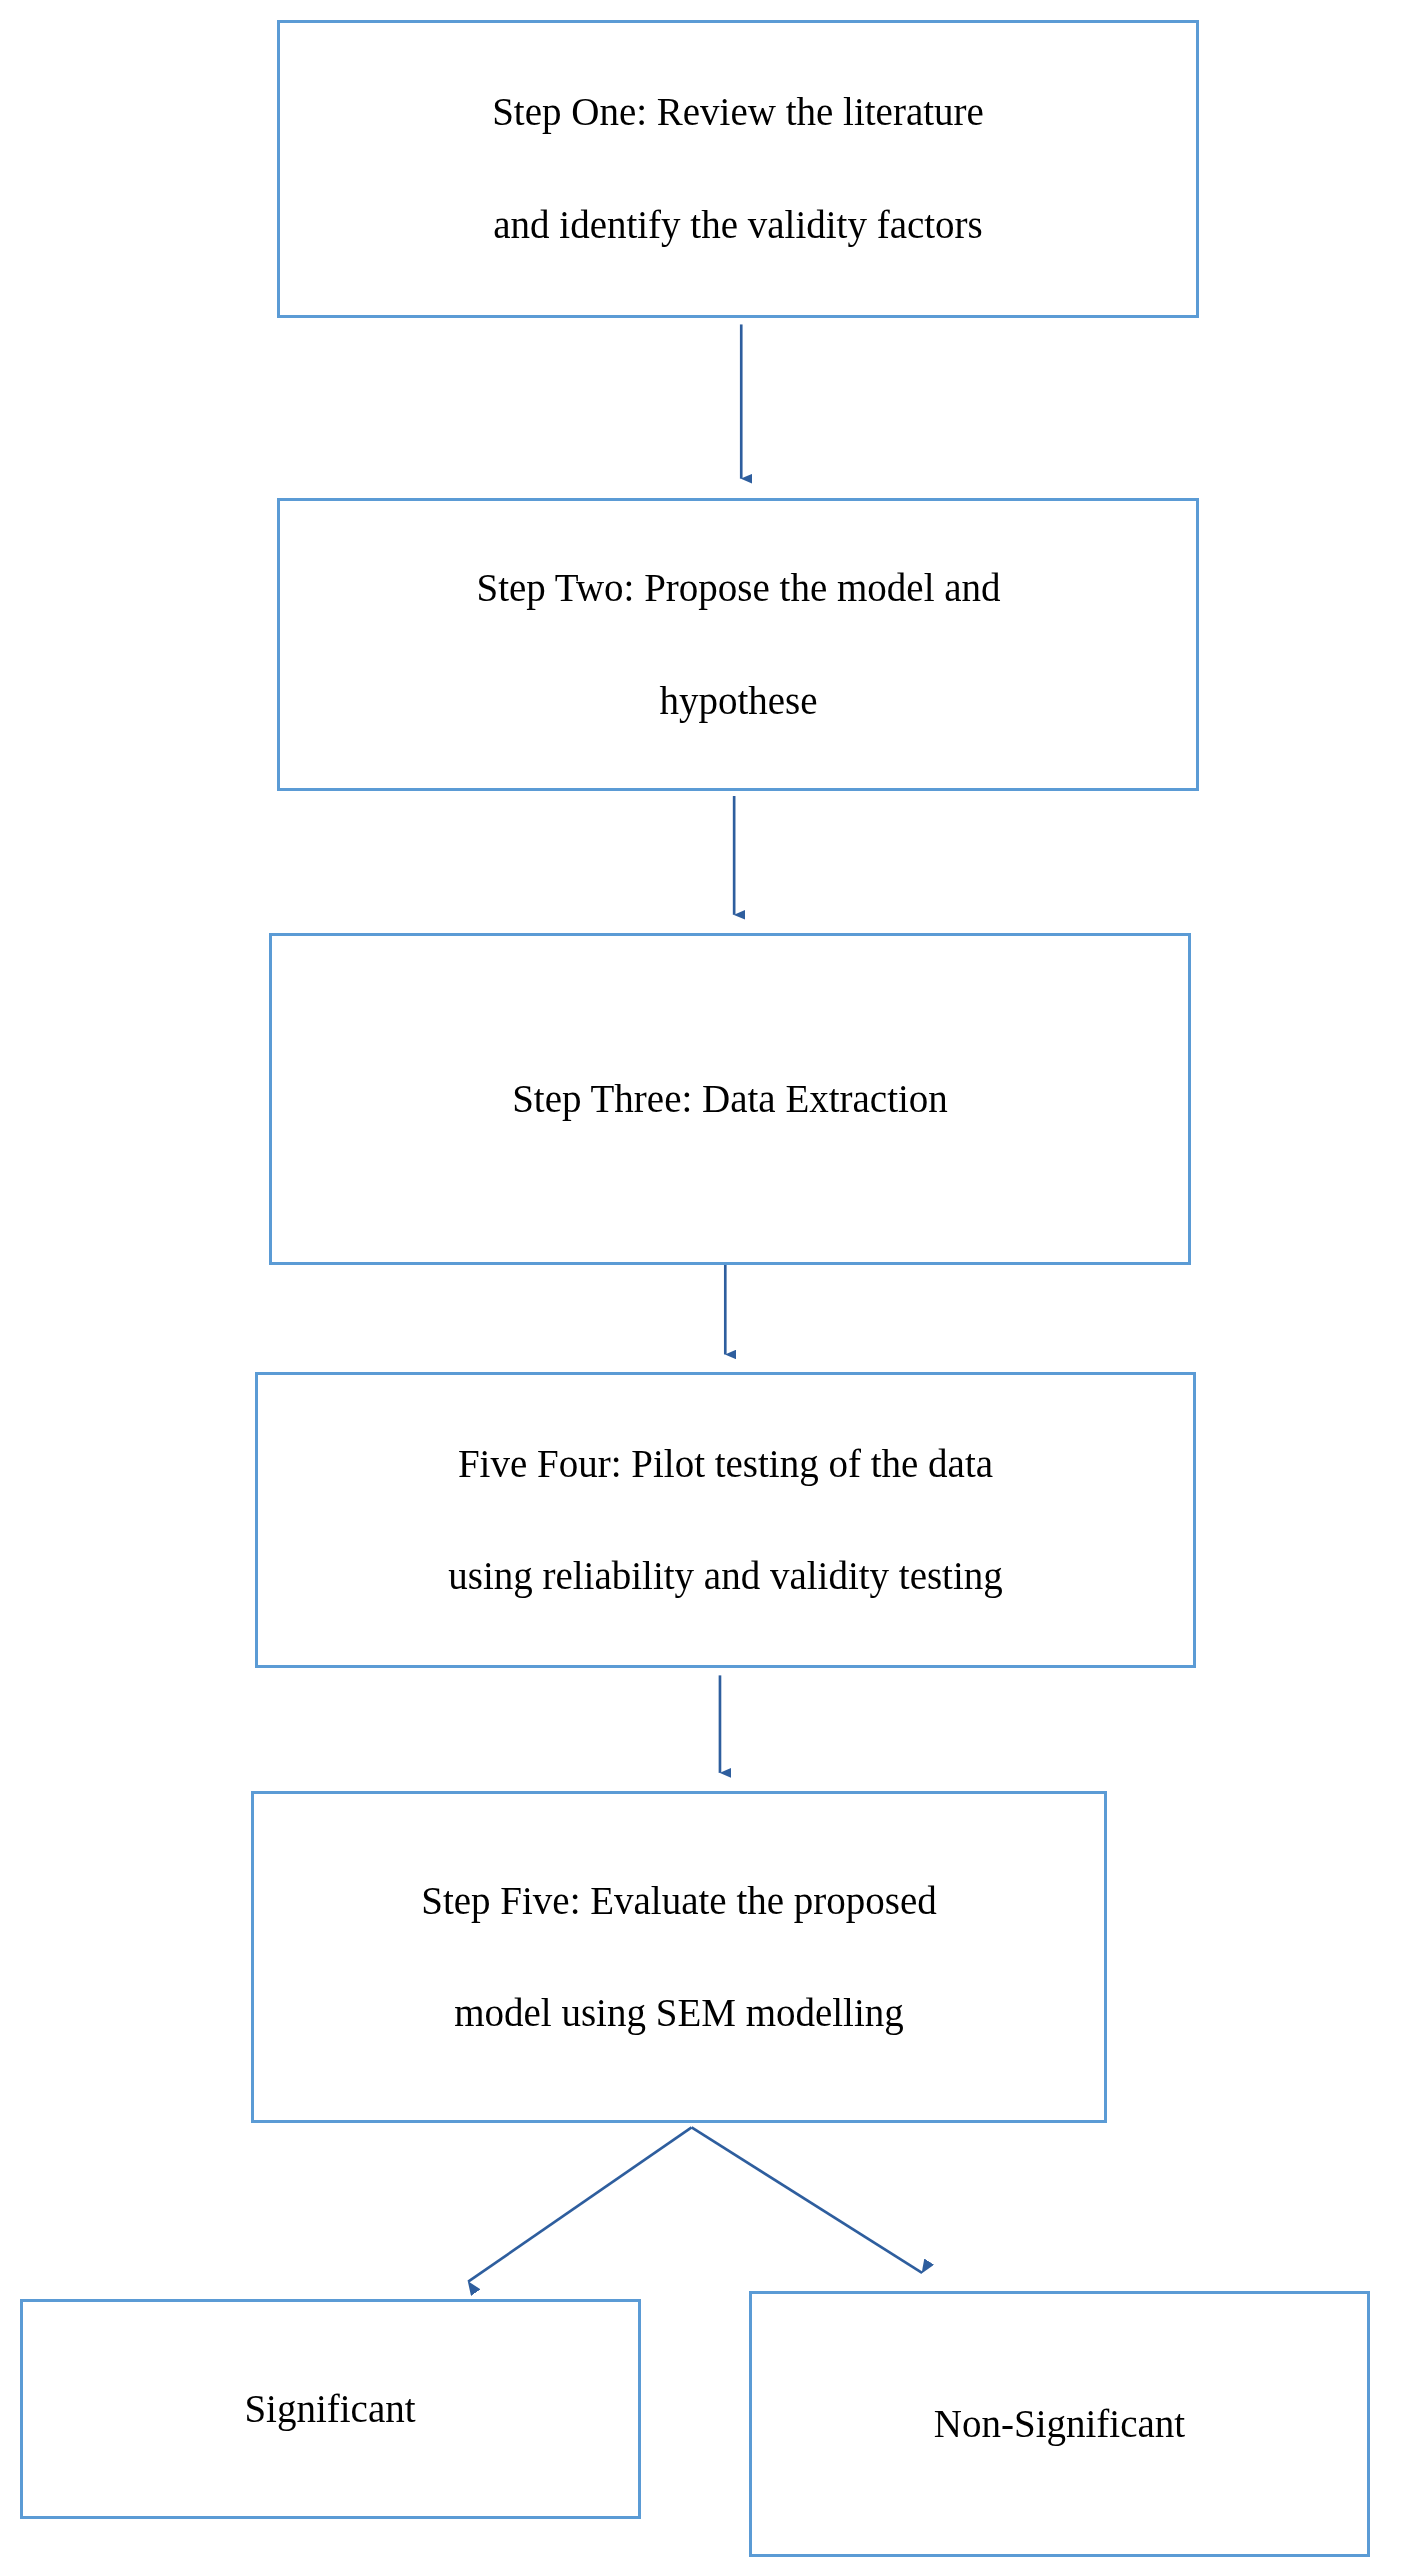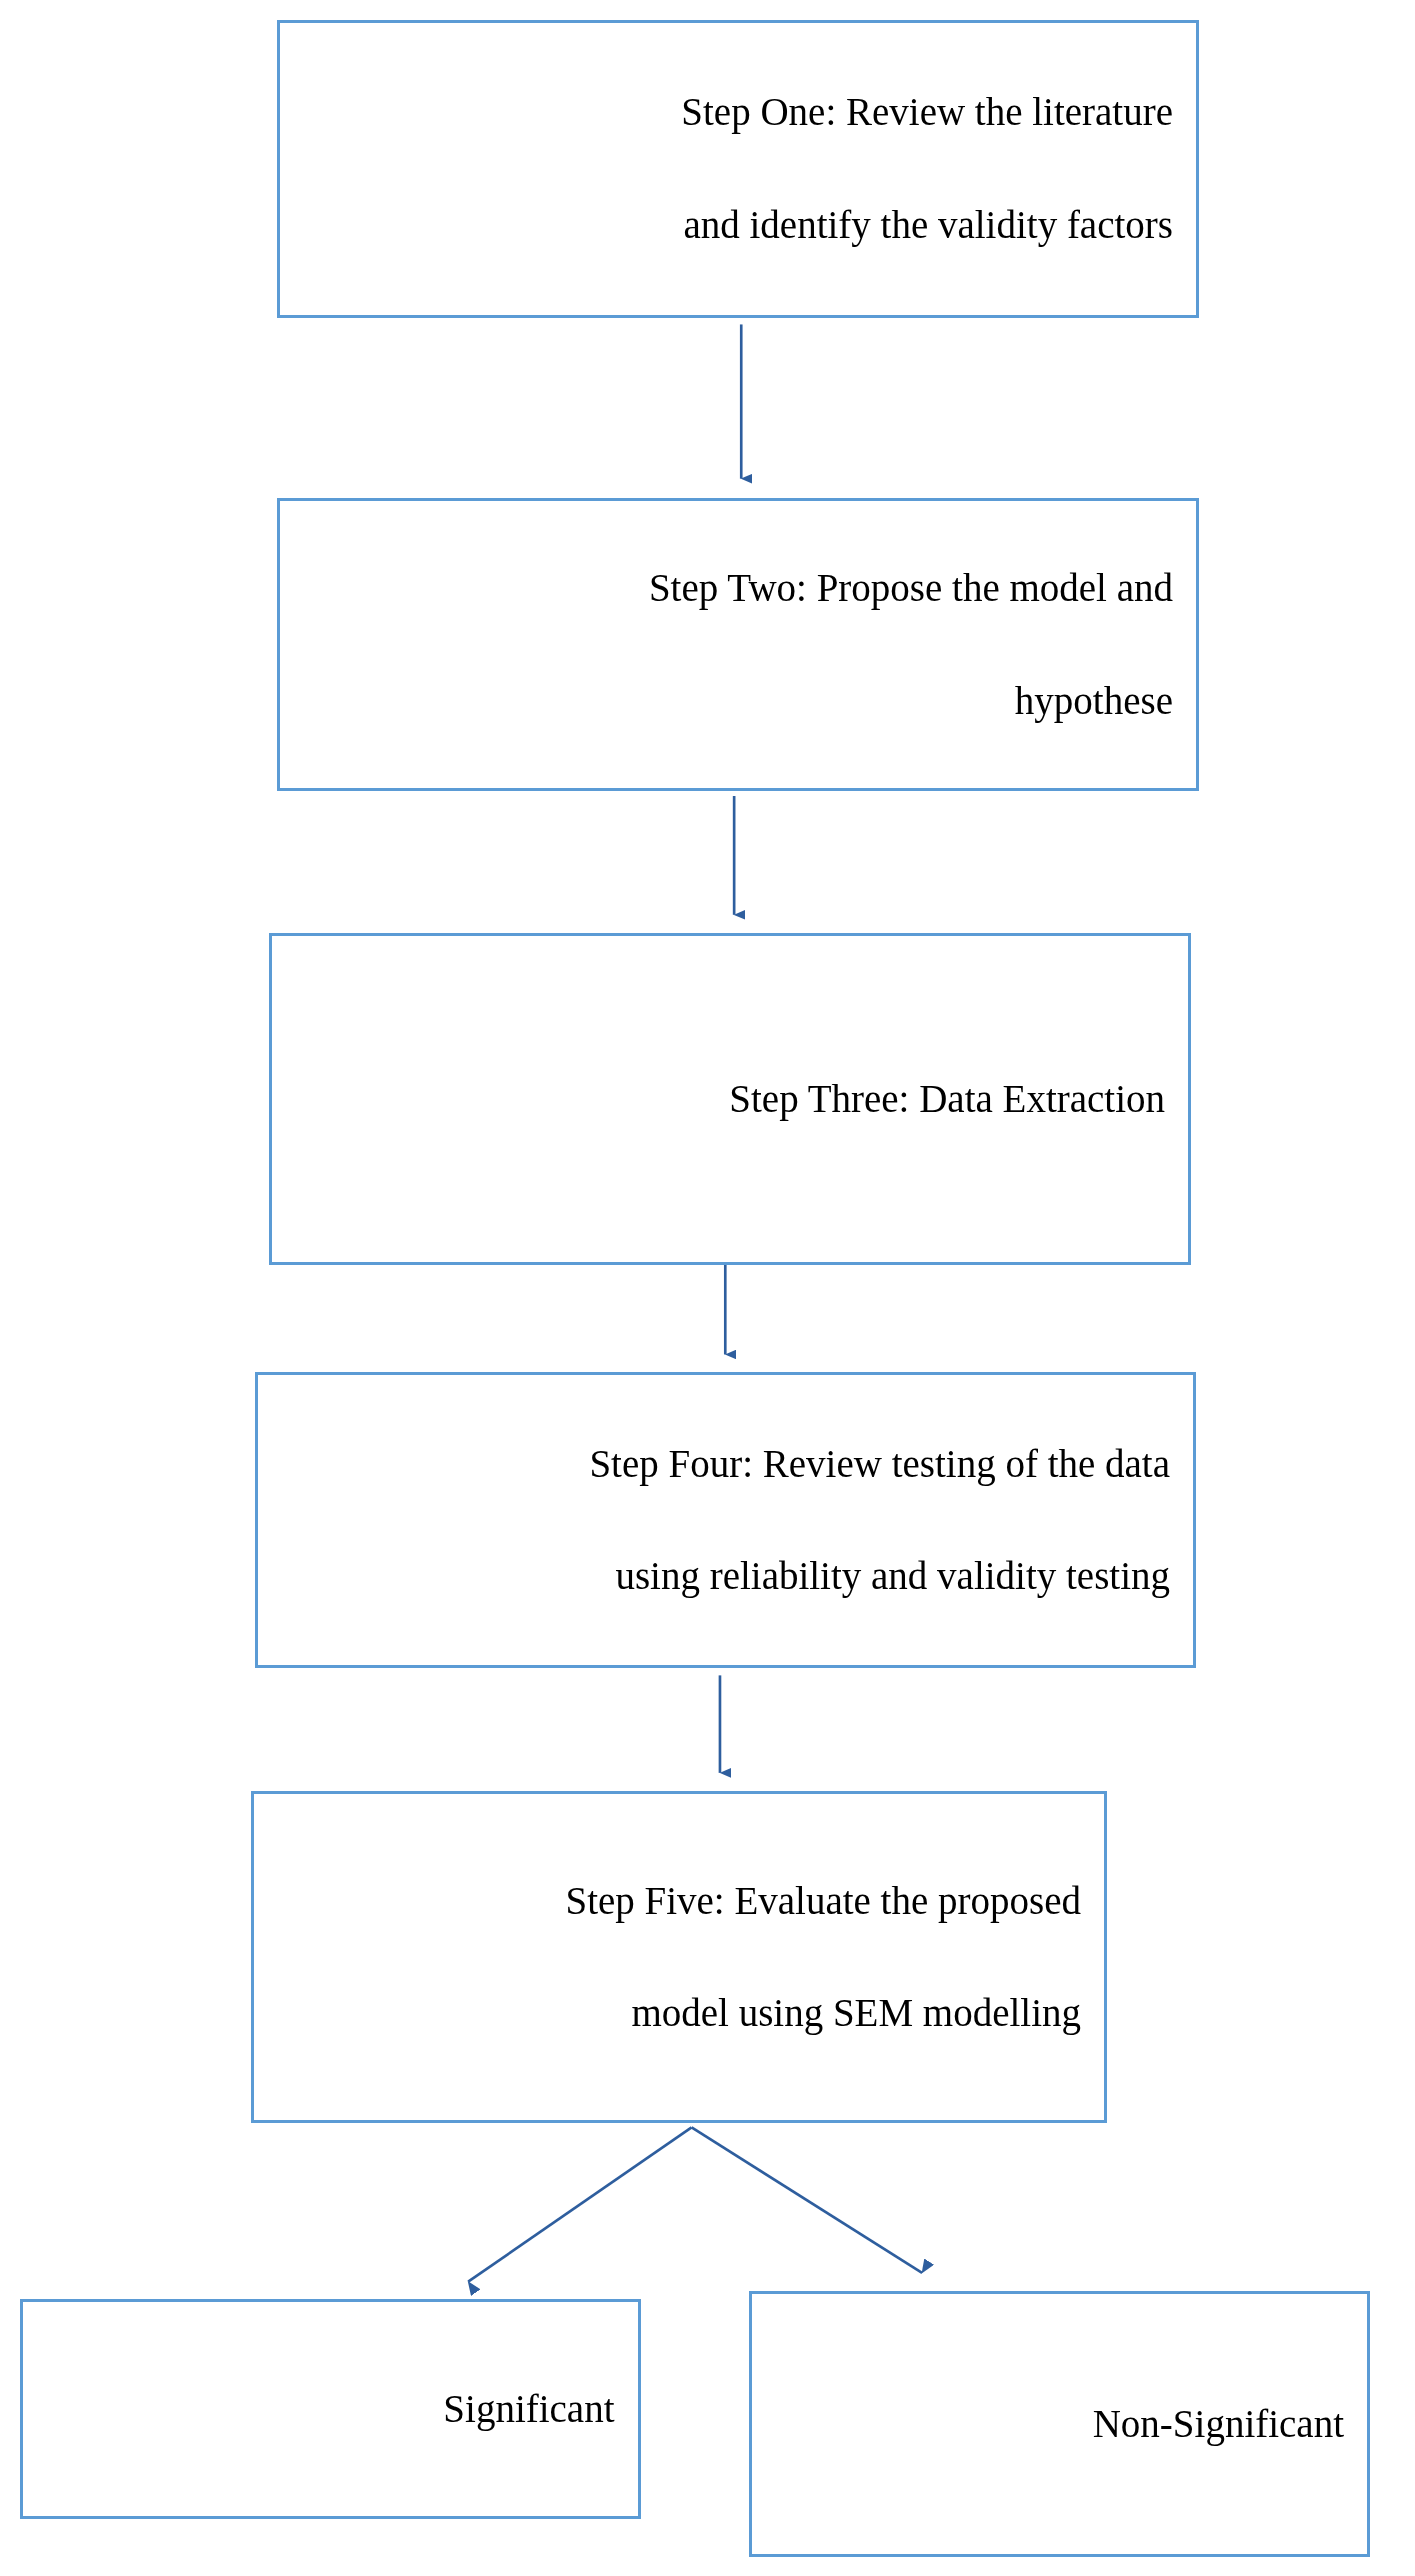--- a/index.html
+++ b/index.html
@@ -19,21 +19,21 @@
     background: #ffffff;
     overflow: hidden;
   }
   .node {
     position: absolute;
     box-sizing: border-box;
     background: #ffffff;
     border: 3.5px solid #5B9BD5;
     display: flex;
     flex-direction: column;
-    align-items: flex-end;
+    align-items: center;
     justify-content: center;
     text-align: center;
     line-height: 1.75;
     font-size: 39px;
     color: #000000;
     padding: 0 23px;
     gap: 44px;
   }
   .node .line {
     display: block;
@@ -104,21 +104,21 @@
   <div class="node" id="node-step-two">
     <span class="line">Step Two: Propose the model and</span>
     <span class="line">hypothese</span>
   </div>
 
   <div class="node" id="node-step-three">
     <span class="line">Step Three: Data Extraction</span>
   </div>
 
   <div class="node" id="node-step-four">
-    <span class="line">Step Four: Review testing of the data</span>
+    <span class="line">Five Four: Pilot testing of the data</span>
     <span class="line">using reliability and validity testing</span>
   </div>
 
   <div class="node" id="node-step-five">
     <span class="line">Step Five: Evaluate the proposed</span>
     <span class="line">model using SEM modelling</span>
   </div>
 
   <div class="node" id="node-significant">
     <span class="line">Significant</span>

